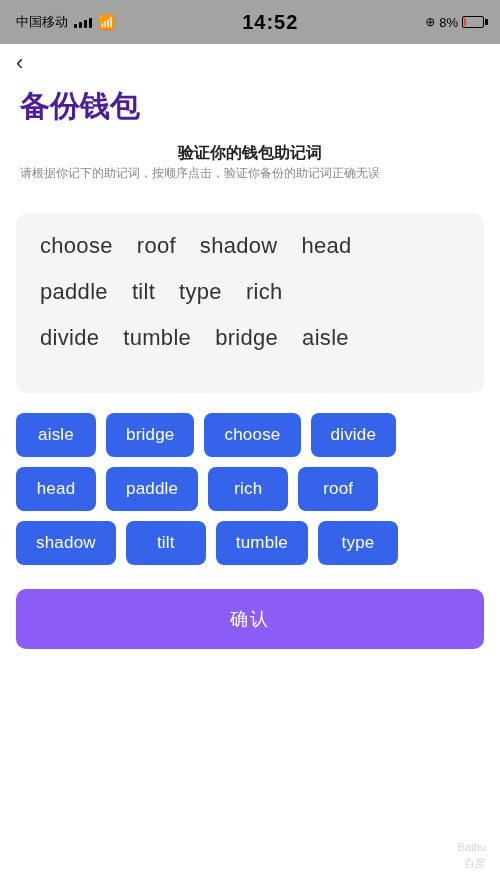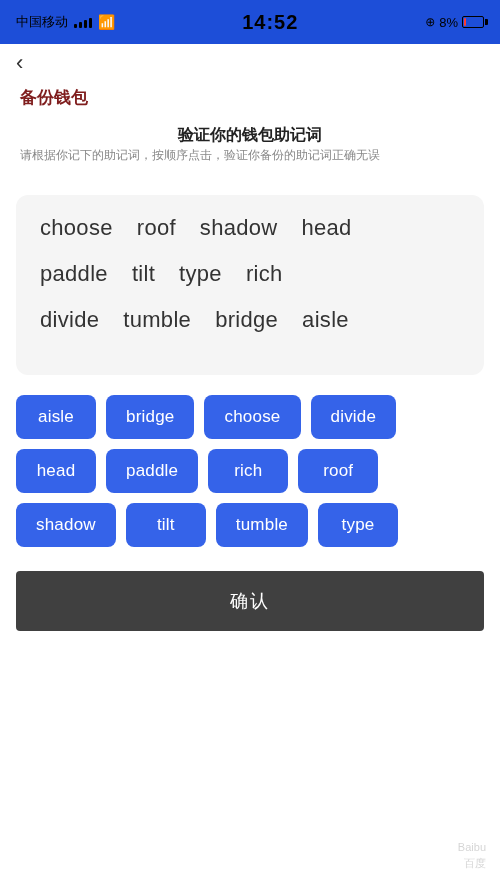--- a/index.html
+++ b/index.html
@@ -12,21 +12,21 @@
       position: relative;
     }
 
     
     .status-bar {
       display: flex;
       justify-content: space-between;
       align-items: center;
       padding: 8px 16px;
       height: 44px;
-      background: #1d4ed8;
+      background: #a3a3a3;
     }
     .status-left {
       display: flex;
       align-items: center;
       gap: 6px;
       font-size: 13px;
       font-weight: 500;
     }
     .status-center {
       font-size: 20px;
@@ -93,23 +93,23 @@
     }
     .back-arrow {
       font-size: 22px;
       color: #333;
       line-height: 1;
     }
 
     
     .page-title {
       padding: 8px 4px 16px 20px;
-      font-size: 17px;
+      font-size: 30px;
       font-weight: 700;
-      color: #7f1d1d;
+      color: #4c1d95;
     }
 
     
     .section-title {
       text-align: center;
       font-size: 16px;
       font-weight: 600;
       color: #222;
       padding: 0 20px;
     }
@@ -168,24 +168,24 @@
       min-width: 80px;
       text-align: center;
     }
 
     
     .confirm-btn-wrap {
       padding: 0 16px 30px 16px;
     }
     .confirm-btn {
       width: 100%;
-      background: #404040;
+      background: #8b5cf6;
       color: #fff;
       border: none;
-      border-radius: 4px;
+      border-radius: 10px;
       padding: 18px;
       font-size: 18px;
       font-weight: 500;
       cursor: pointer;
       letter-spacing: 2px;
     }
 
     
     .baidu-watermark {
       position: absolute;

